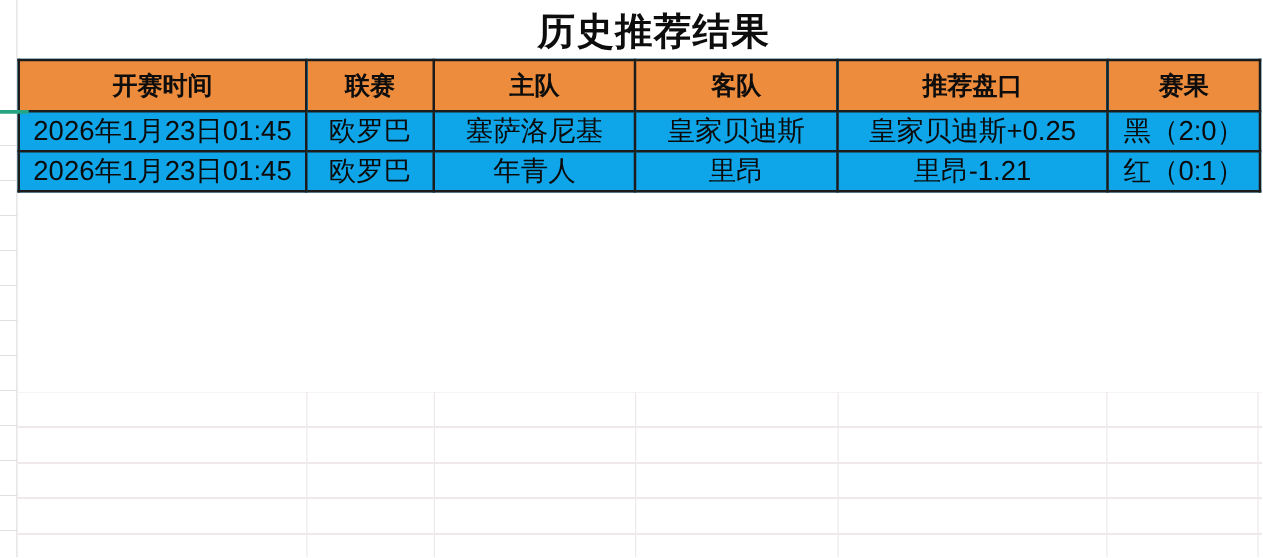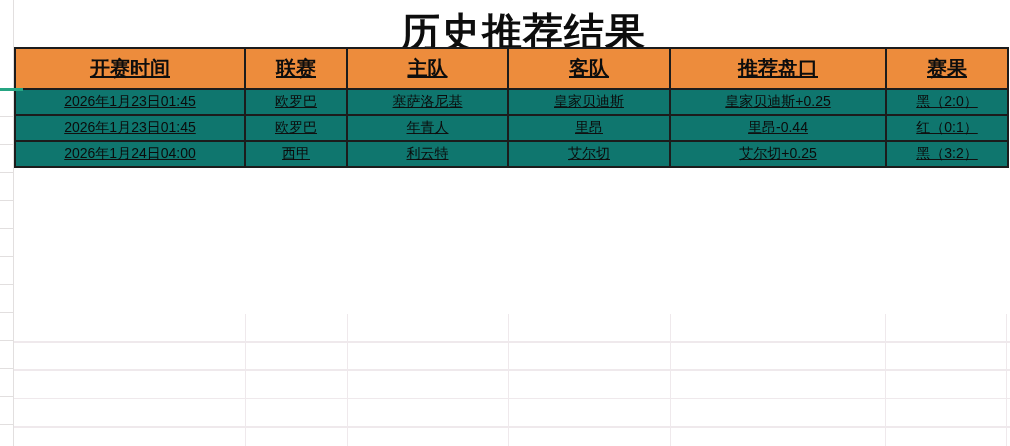--- a/index.html
+++ b/index.html
@@ -7,21 +7,21 @@
     position:relative;
     width:1010px;height:446px;
     background:#ffffff;
     overflow:hidden;
     font-family:"Liberation Sans","DejaVu Sans",sans-serif;
     color:#101010;
   }
   
   .title{
     position:absolute;top:5px;left:523px;transform:translateX(-50%);
-    font-size:40px;font-weight:bold;color:#0d0d0d;
+    font-size:30px;font-weight:bold;color:#0d0d0d;
     white-space:nowrap;letter-spacing:1px;
   }
   
   .margin-vline{
     position:absolute;left:13px;top:0;width:1px;height:446px;
     background:var(--margin-grid,#e2dfdf);
   }
   .margin-rows{
     position:absolute;left:0;top:89px;width:14px;height:357px;
     background:repeating-linear-gradient(to bottom,transparent 0 27px,var(--margin-grid,#e2dfdf) 27px 28px);
@@ -37,35 +37,34 @@
   .selection-indicator{
     position:absolute;left:0;top:88px;width:23px;height:3px;
     background:var(--selection-teal,#26A583);
     z-index:3;
   }
   
   table.results{
     position:absolute;left:14px;top:47px;
     width:993px;
     border-collapse:collapse;table-layout:fixed;
-    background:#0f766e;
+    background:#0ea5e9;
     z-index:2;
-    text-decoration:underline;
   }
   table.results th, table.results td{
     border:2px solid var(--border,#1c1c1c);
     text-align:center;vertical-align:middle;
     padding:0 2px;overflow:hidden;white-space:nowrap;
   }
   table.results th{
     background:var(--header-bg,#ED8C3C);
     height:39px;font-size:20px;font-weight:bold;color:#0d0d0d;
   }
   table.results td{
-    height:24px;font-size:14px;font-weight:normal;color:#0b0b0b;
+    height:24px;font-size:22px;font-weight:normal;color:#0b0b0b;
   }
   td.res-red{color:var(--result-red,#D9695C);border-radius:14px;}
   td.res-black{color:var(--result-black,#000000);}
 </style>
 </head>
 <body>
 
 <div class="screen">
 
   <div class="margin-vline"></div>
@@ -107,27 +106,19 @@
           <td>塞萨洛尼基</td>
           <td>皇家贝迪斯</td>
           <td>皇家贝迪斯+0.25</td>
           <td class="res-black">黑（2:0）</td>
         </tr>
         <tr>
           <td>2026年1月23日01:45</td>
           <td>欧罗巴</td>
           <td>年青人</td>
           <td>里昂</td>
-          <td>里昂-0.44</td>
+          <td>里昂-1.21</td>
           <td class="res-red">红（0:1）</td>
-        </tr>
-        <tr>
-          <td>2026年1月24日04:00</td>
-          <td>西甲</td>
-          <td>利云特</td>
-          <td>艾尔切</td>
-          <td>艾尔切+0.25</td>
-          <td class="res-black">黑（3:2）</td>
         </tr>
       </tbody>
   </table>
 
 </div>
 
 </body></html>

